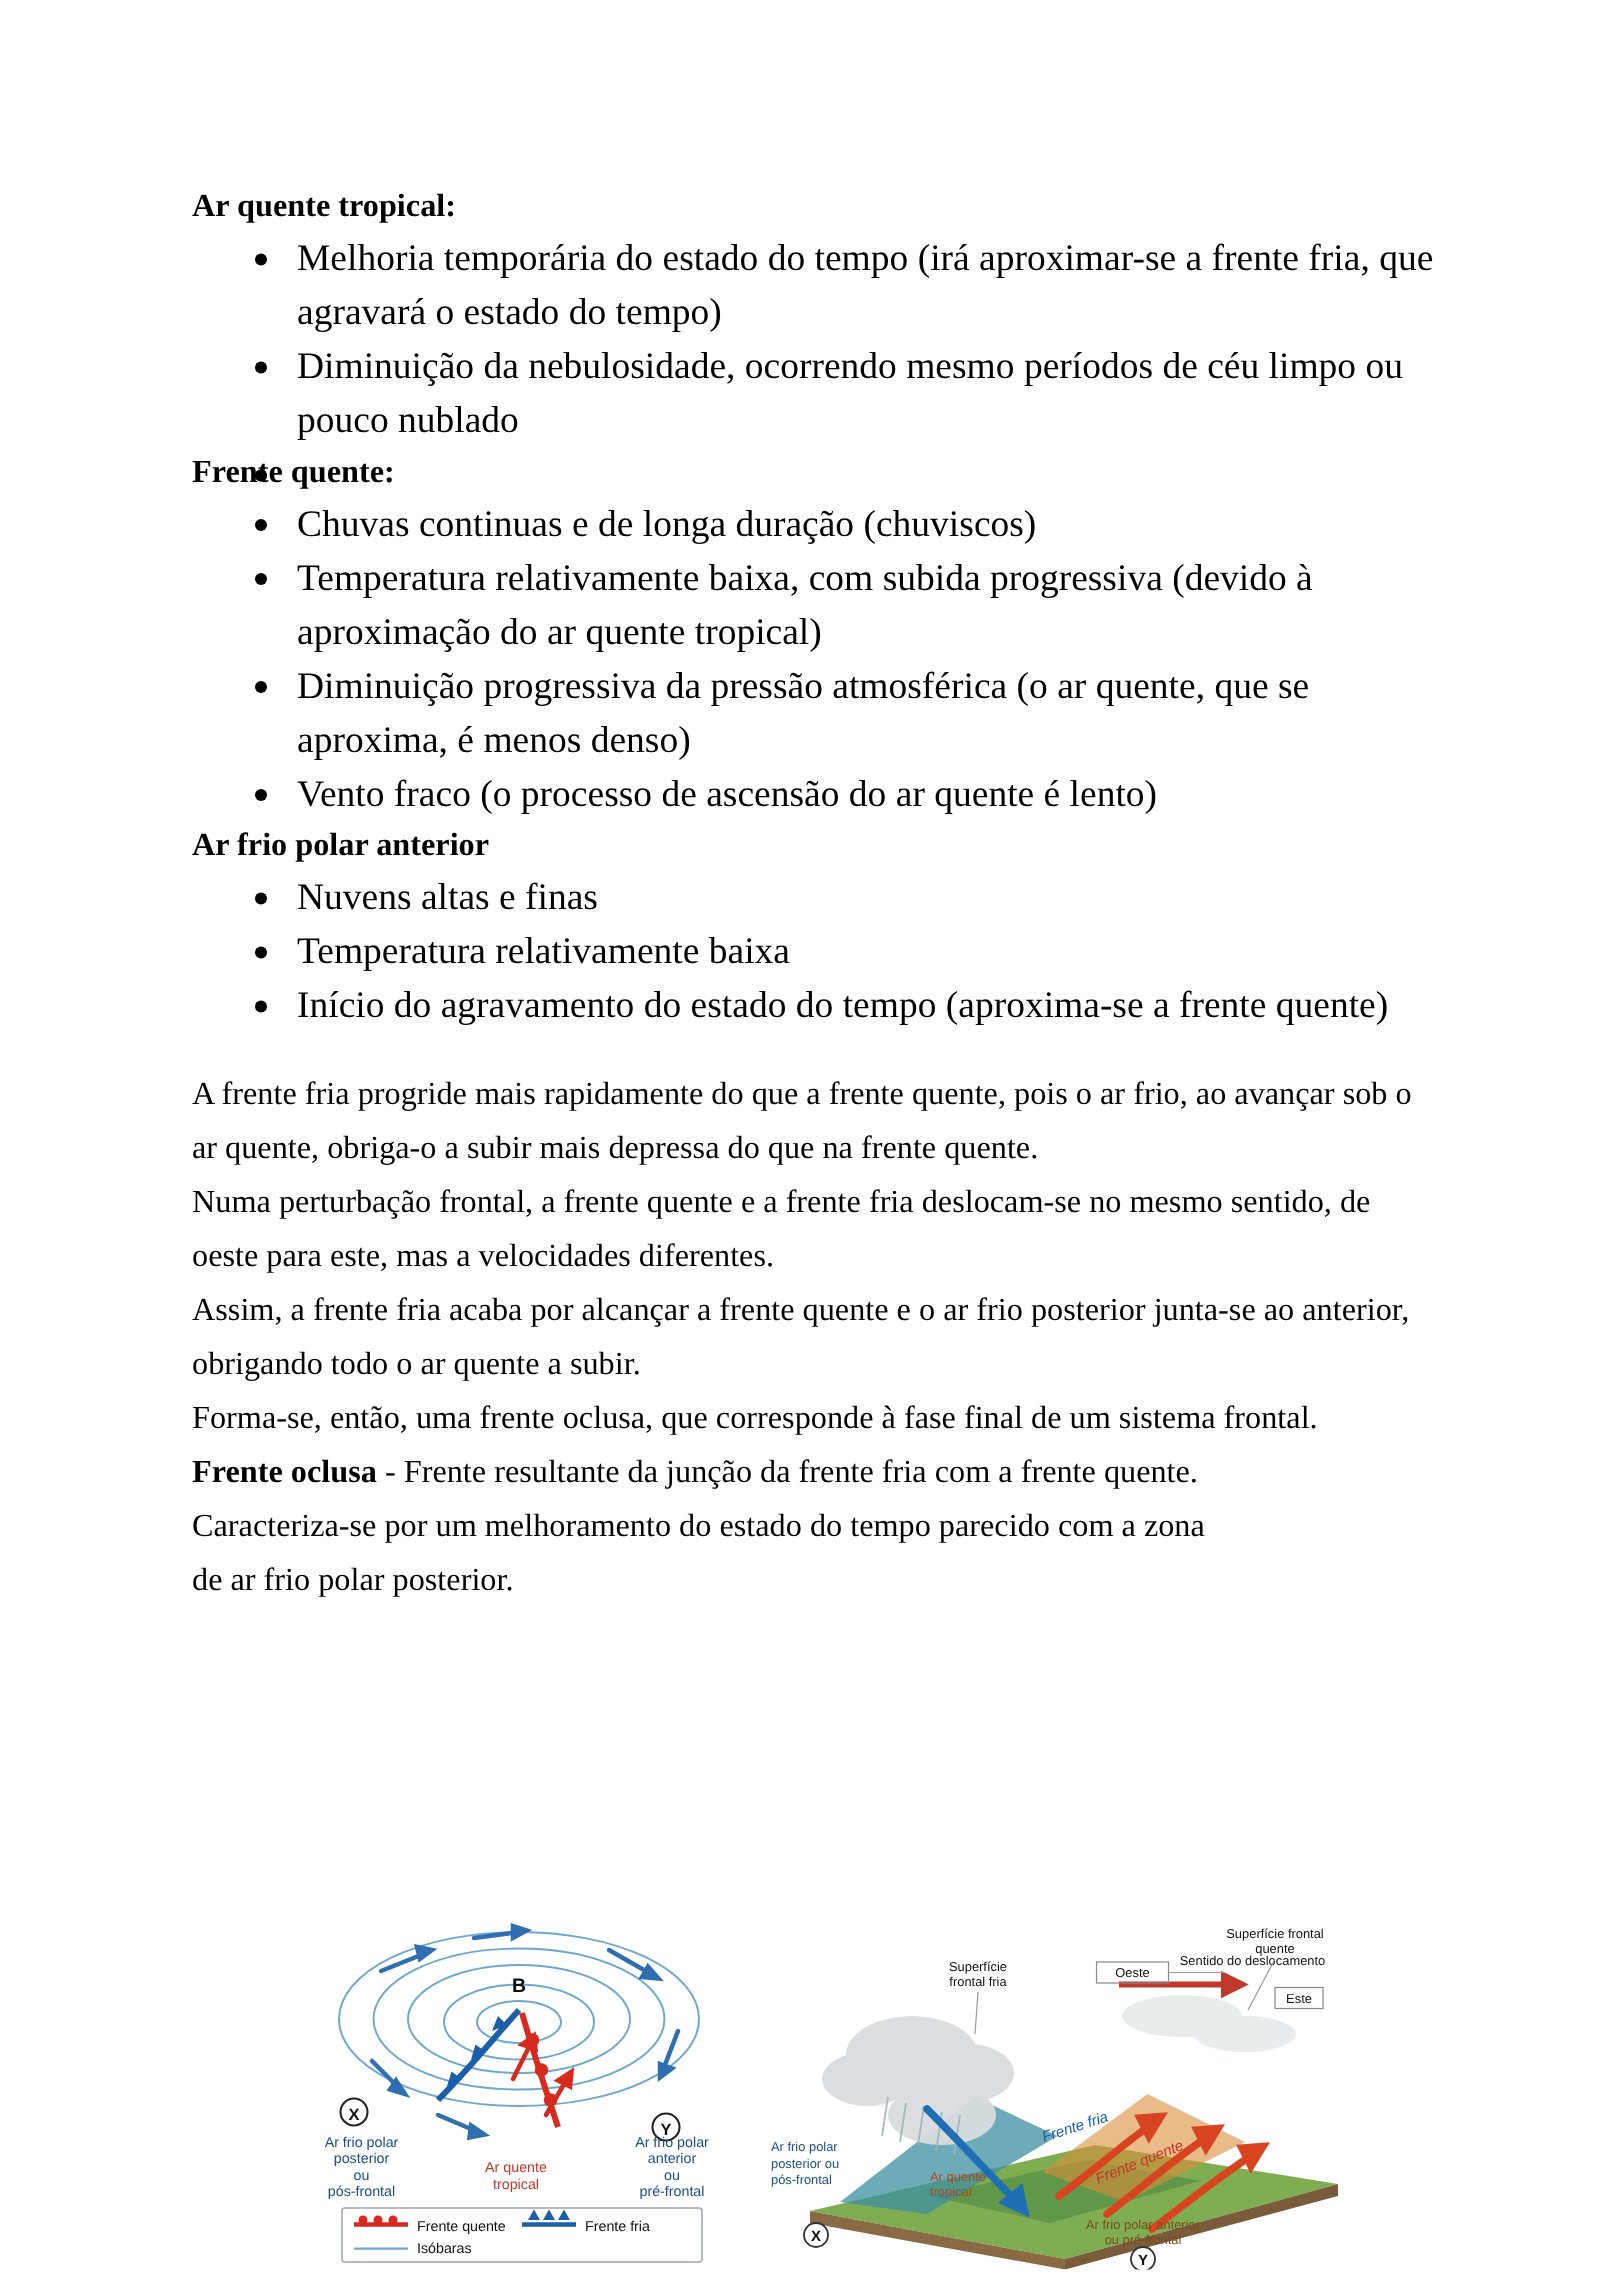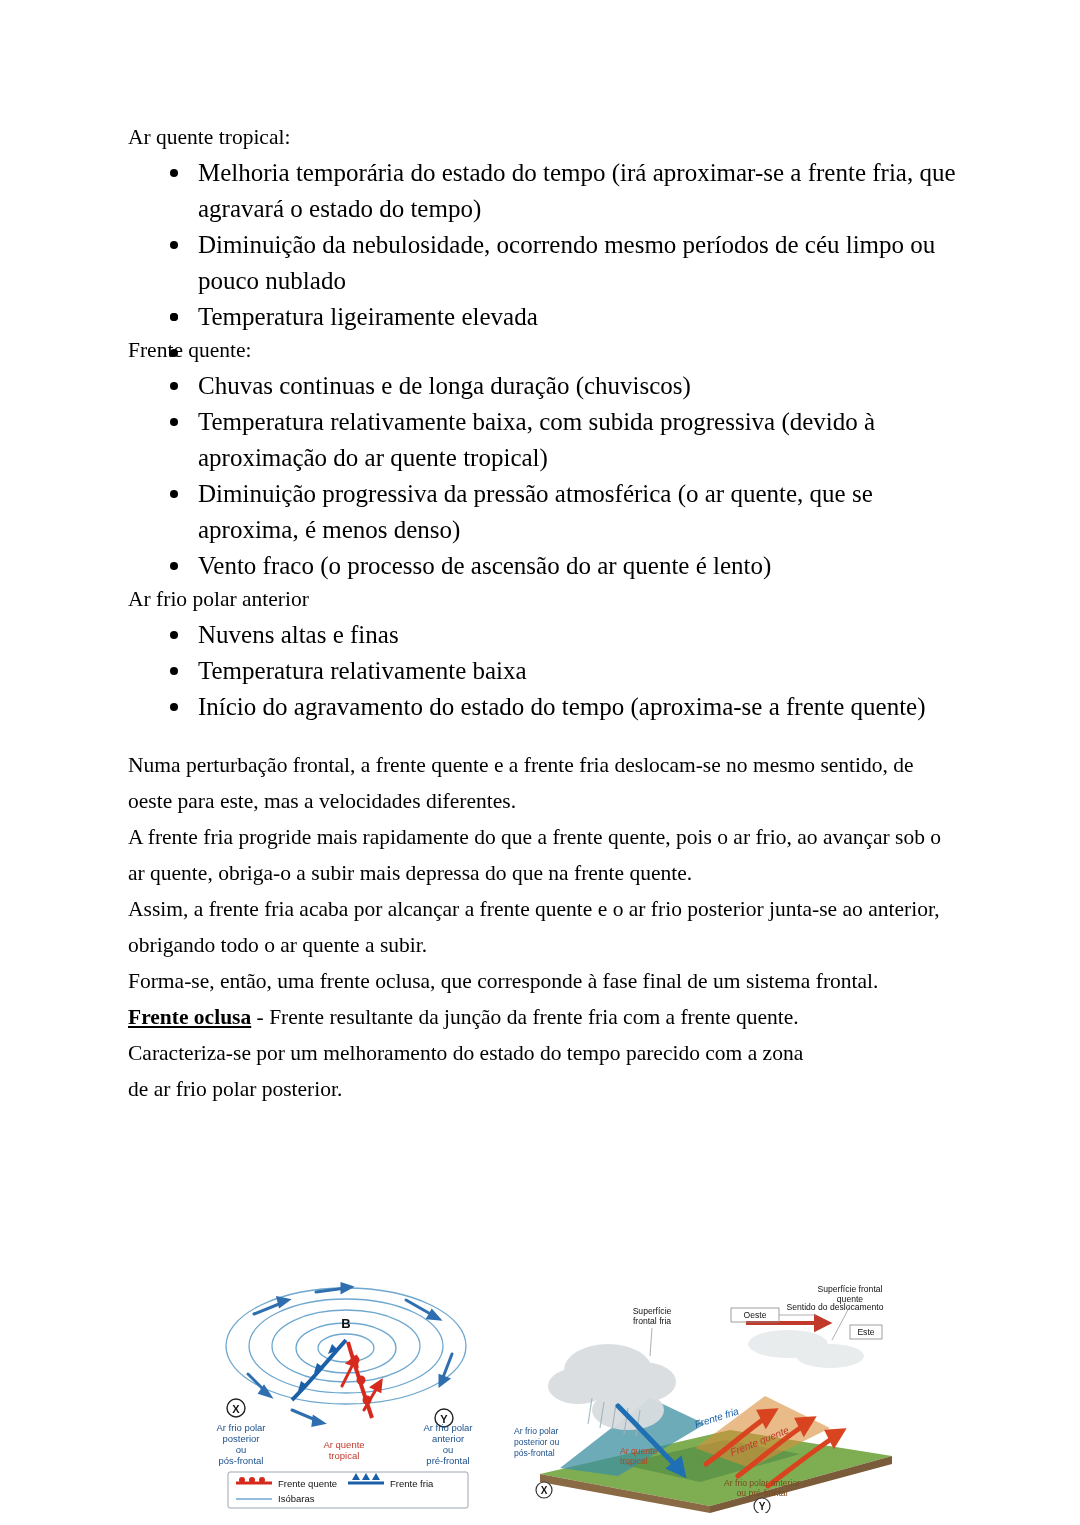--- a/index.html
+++ b/index.html
@@ -22,21 +22,21 @@
     height: 1525px;
     background: #fff;
   }
   .content {
     position: absolute;
     left: 128px;
     top: 122px;
     width: 830px;
   }
   .hdg {
-    font-weight: normal;
+    font-weight: bold;
     font-size: 21.5px;
     line-height: 31px;
     margin: 0 0 2px 0;
   }
   ul.bullets {
     list-style: none;
     margin: 0 0 0 0;
     padding: 0;
   }
   ul.bullets li {
@@ -59,21 +59,20 @@
     font-size: 21.5px;
     line-height: 36px;
     margin: 0;
   }
   .para-block {
     margin-top: 12px;
   }
   .spacer-sm { height: 10px; }
   .underline-bold {
     font-weight: bold;
-    text-decoration: underline;
   }
   .figures {
     position: absolute;
     left: 196px;
     top: 1278px;
     width: 700px;
     height: 235px;
   }
   .fig {
     position: absolute;
@@ -97,21 +96,20 @@
 <div class="page">
 
   <div class="content">
 
     <div>
       <div class="hdg">Ar quente tropical:</div>
       <ul class="bullets">
         <li><span class="dot"></span><span>Melhoria temporária do estado do tempo (irá aproximar-se a frente fria, que agravará o estado do tempo)</span></li>
         <li><span class="dot"></span><span>Diminuição da nebulosidade, ocorrendo mesmo períodos de céu limpo ou pouco nublado</span></li>
         <li><span class="dot"></span></li>
-        <li><span class="dot"></span><span>Temperatura ligeiramente elevada</span></li>
         <li><span class="dot"></span></li>
       </ul>
     </div>
 
     <div>
       <div class="hdg">Frente quente:</div>
       <ul class="bullets">
         <li><span class="dot"></span><span>Chuvas continuas e de longa duração (chuviscos)</span></li>
         <li><span class="dot"></span><span>Temperatura relativamente baixa, com subida progressiva (devido à aproximação do ar quente tropical)</span></li>
         <li><span class="dot"></span><span>Diminuição  progressiva da pressão atmosférica (o ar quente, que se aproxima, é menos denso)</span></li>
@@ -124,22 +122,22 @@
       <ul class="bullets">
         <li><span class="dot"></span><span>Nuvens altas e finas</span></li>
         <li><span class="dot"></span><span>Temperatura relativamente baixa</span></li>
         <li><span class="dot"></span><span>Início do agravamento do estado do tempo (aproxima-se a frente quente)</span></li>
       </ul>
     </div>
 
     <div class="spacer-sm"></div>
 
     <div class="para-block">
+      <p class="para">A frente fria progride mais rapidamente do que a frente quente, pois o ar frio, ao avançar sob o ar quente, obriga-o a subir mais depressa do que na frente quente.</p>
       <p class="para">Numa perturbação frontal, a frente quente e a frente fria deslocam-se no mesmo sentido, de oeste para este, mas a velocidades diferentes.</p>
-      <p class="para">A frente fria progride mais rapidamente do que a frente quente, pois o ar frio, ao avançar sob o ar quente, obriga-o a subir mais depressa do que na frente quente.</p>
       <p class="para">Assim, a frente fria acaba por alcançar a frente quente e o ar frio posterior junta-se ao anterior, obrigando todo o ar quente a subir.</p>
       <p class="para">Forma-se, então, uma frente oclusa, que corresponde à fase final de um sistema frontal.</p>
       <p class="para">
         <span class="underline-bold">Frente oclusa</span><span> - </span><span>Frente resultante da junção da frente fria com a frente quente.</span>
       </p>
       <p class="para">Caracteriza-se por um melhoramento do estado do tempo parecido com a zona</p>
       <p class="para">de ar frio polar  posterior.</p>
     </div>
   </div>
 

